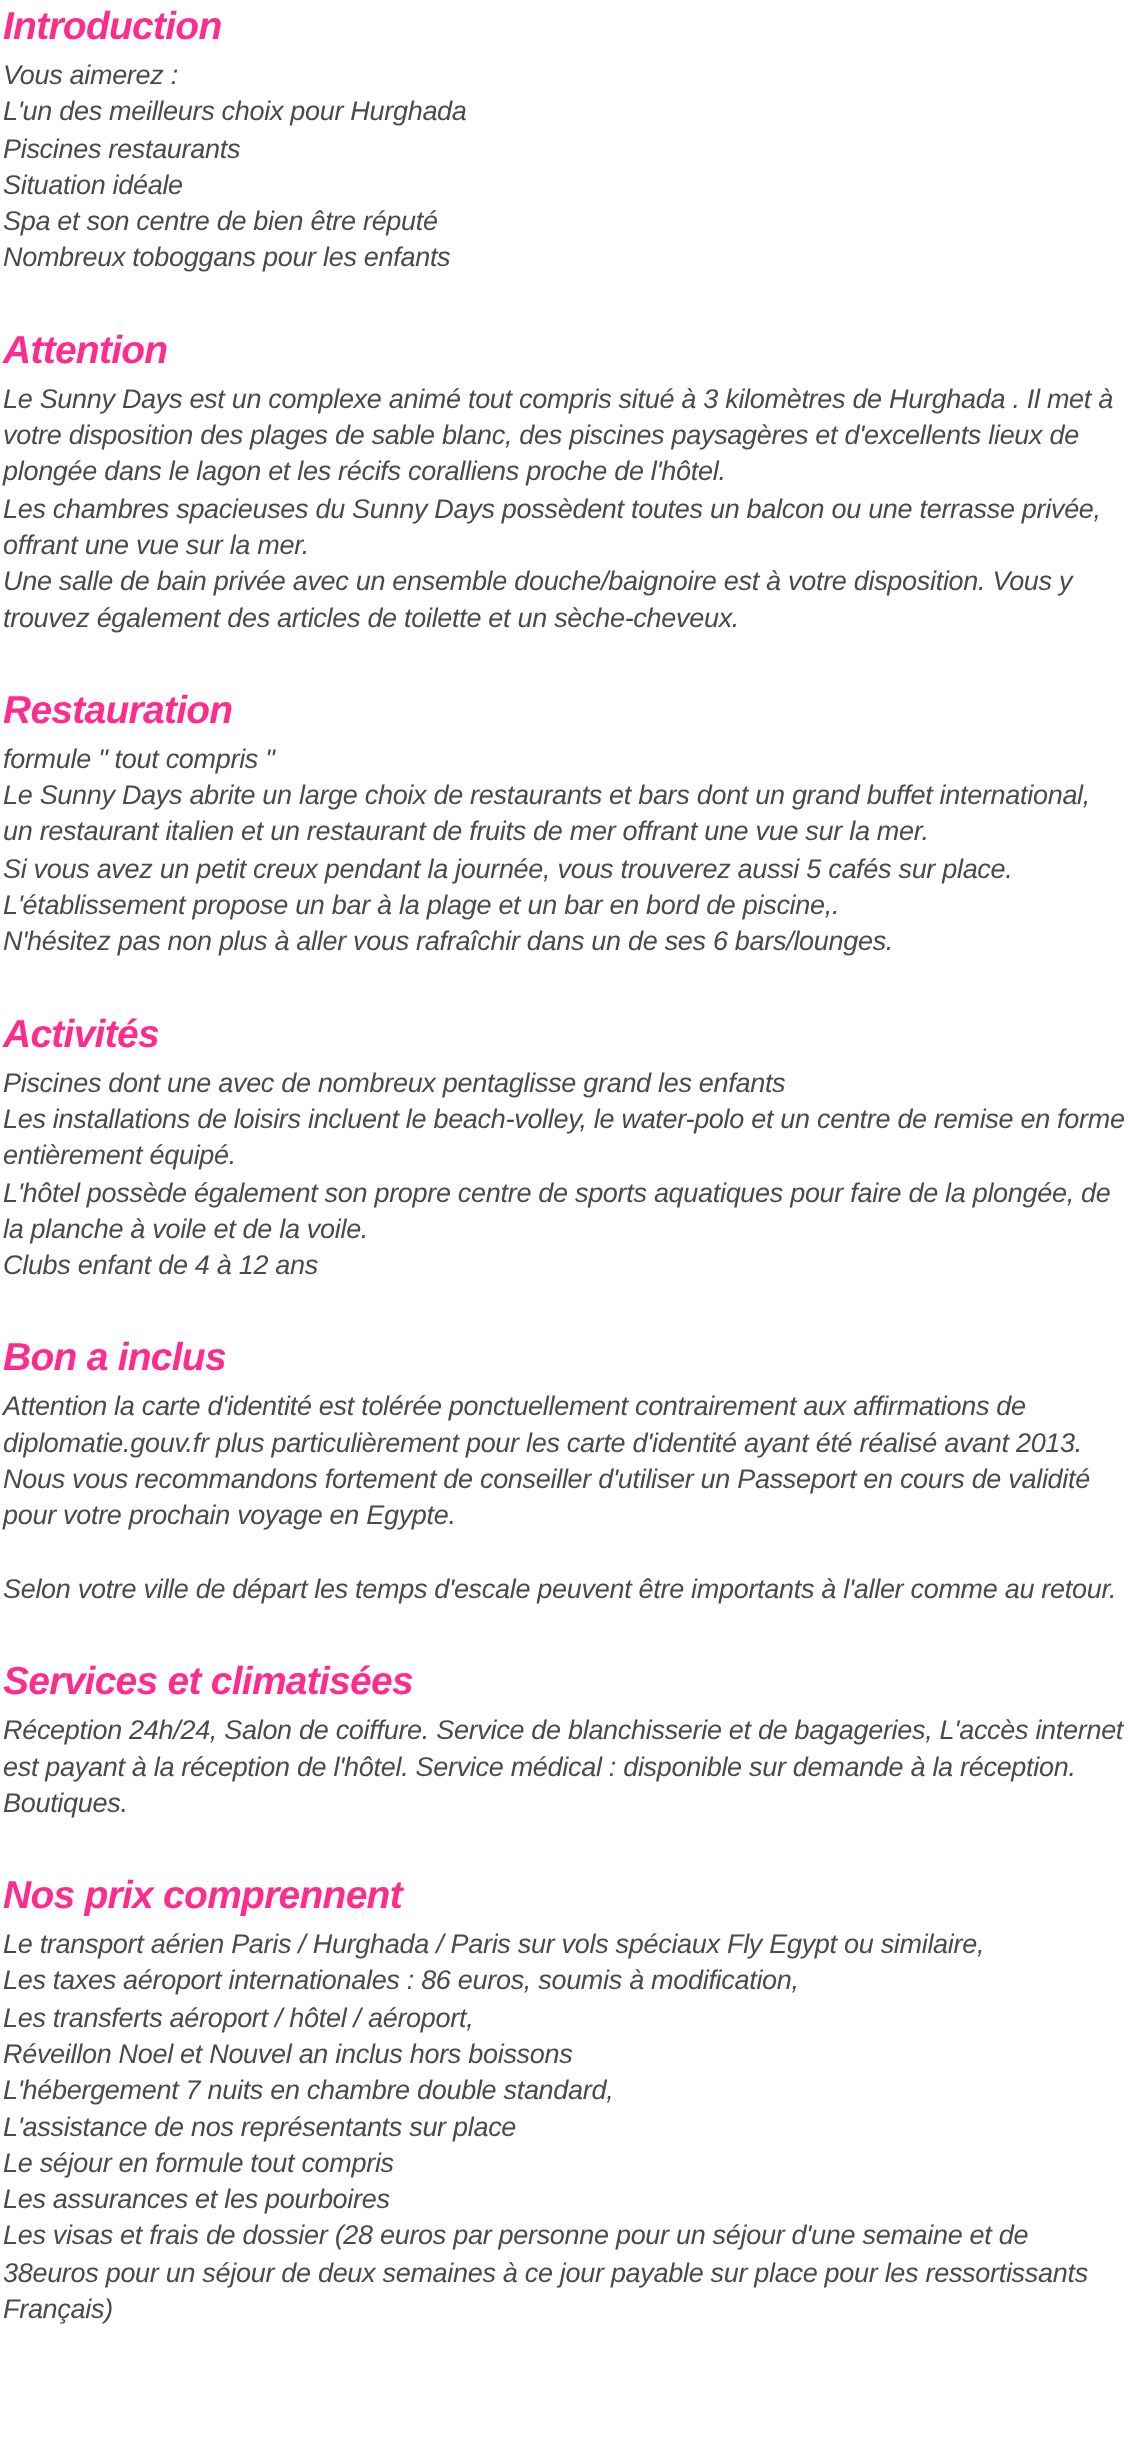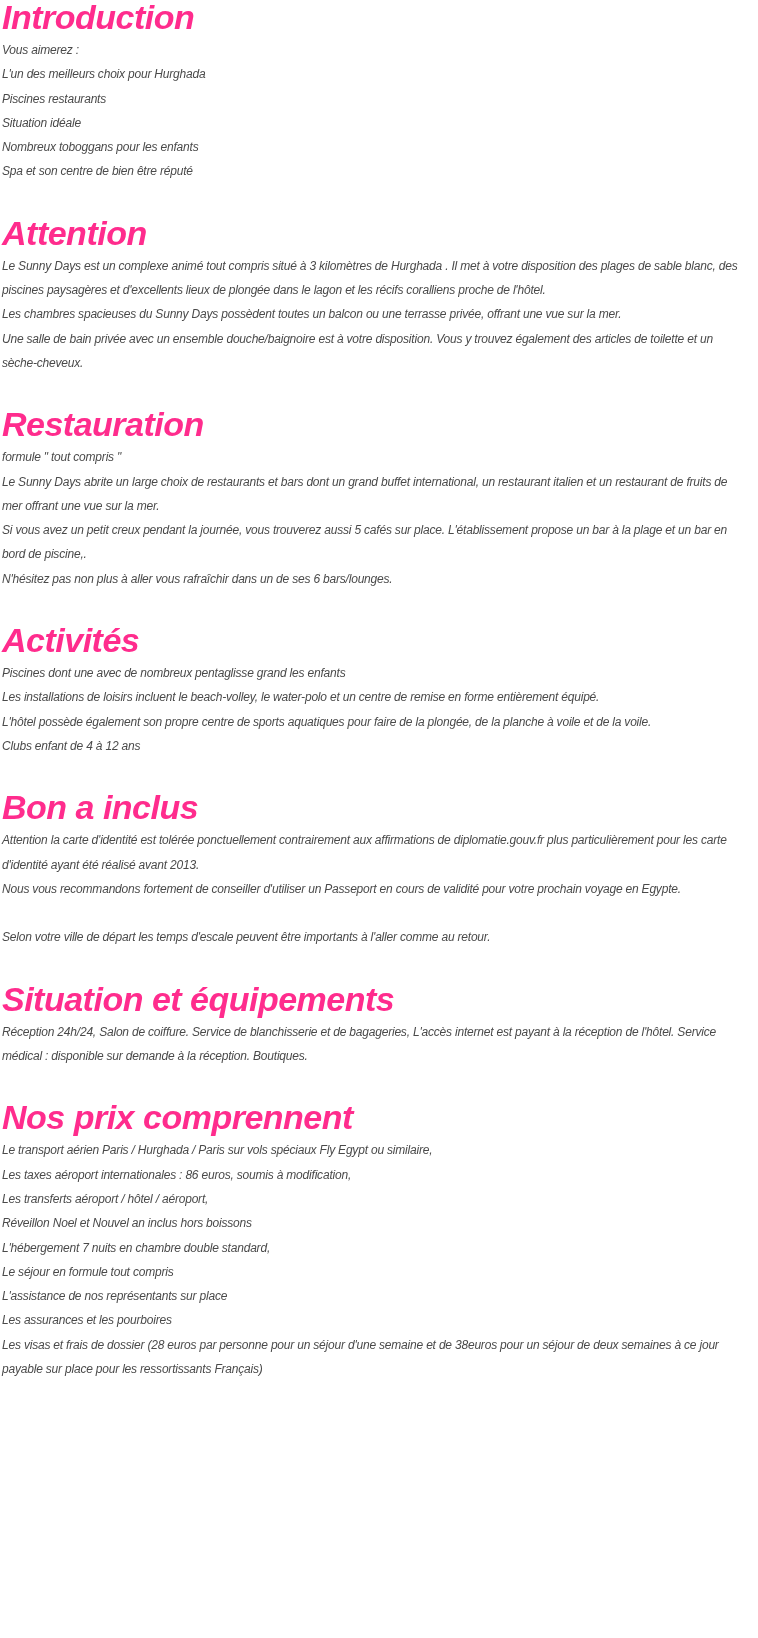--- a/index.html
+++ b/index.html
@@ -9,49 +9,49 @@
     width: 758px;
     background: var(--bg);
     font-family: "Liberation Sans", "DejaVu Sans", sans-serif;
     font-style: italic;
     color: var(--text);
   }
   .page { padding: 2px 8px 0 2px; }
   section { margin: 0; }
   h2.section-heading {
     color: var(--accent);
-    font-size: 34px;
+    font-size: 26px;
     line-height: 30px;
     font-weight: 700;
     font-style: italic;
     letter-spacing: -0.5px;
     margin: 34px 0 6px 0;
   }
   section:first-child h2.section-heading { margin-top: 0; }
   p.text-line {
     margin: 0;
-    font-size: 12px;
+    font-size: 18px;
     line-height: 24.3px;
     min-height: 24.3px;
     letter-spacing: -0.2px;
   }
 </style>
 </head>
 <body>
 
 <div class="page">
 
   <section>
     <h2 class="section-heading">Introduction</h2>
     <p class="text-line">Vous aimerez :</p>
     <p class="text-line">L'un des meilleurs choix pour Hurghada</p>
     <p class="text-line">Piscines restaurants</p>
     <p class="text-line">Situation idéale</p>
+    <p class="text-line">Spa et son centre de bien être réputé</p>
     <p class="text-line">Nombreux toboggans pour les enfants</p>
-    <p class="text-line">Spa et son centre de bien être réputé</p>
   </section>
 
   <section>
     <h2 class="section-heading">Attention</h2>
     <p class="text-line">Le Sunny Days est un complexe animé tout compris situé à 3 kilomètres de Hurghada . Il met à votre disposition des plages de sable blanc, des piscines paysagères et d'excellents lieux de plongée dans le lagon et les récifs coralliens proche de l'hôtel.</p>
   </section>
 
   <section>
     <p class="text-line">Les chambres spacieuses du Sunny Days possèdent toutes un balcon ou une terrasse privée, offrant une vue sur la mer.</p>
     <p class="text-line">Une salle de bain privée avec un ensemble douche/baignoire est à votre disposition. Vous y trouvez également des articles de toilette et un sèche-cheveux.</p>
@@ -75,33 +75,33 @@
 
   <section>
     <h2 class="section-heading">Bon a inclus</h2>
     <p class="text-line">Attention la carte d'identité est tolérée ponctuellement contrairement aux affirmations de diplomatie.gouv.fr plus particulièrement pour les carte d'identité ayant été réalisé avant 2013.</p>
     <p class="text-line">Nous vous recommandons fortement de conseiller d'utiliser un Passeport en cours de validité pour votre prochain voyage en Egypte.</p>
     <p class="text-line"></p>
     <p class="text-line">Selon votre ville de départ les temps d'escale peuvent être importants à l'aller comme au retour.</p>
   </section>
 
   <section>
-    <h2 class="section-heading">Situation et équipements</h2>
+    <h2 class="section-heading">Services et climatisées</h2>
     <p class="text-line">Réception 24h/24, Salon de coiffure. Service de blanchisserie et de bagageries, L'accès internet est payant à la réception de l'hôtel. Service médical : disponible sur demande à la réception. Boutiques.</p>
   </section>
 
   <section>
     <h2 class="section-heading">Nos prix comprennent</h2>
     <p class="text-line">Le transport aérien Paris / Hurghada / Paris sur vols spéciaux Fly Egypt ou similaire,</p>
     <p class="text-line">Les taxes aéroport internationales : 86 euros, soumis à modification,</p>
     <p class="text-line">Les transferts aéroport / hôtel / aéroport,</p>
     <p class="text-line">Réveillon Noel et Nouvel an inclus hors boissons</p>
     <p class="text-line">L'hébergement 7 nuits en chambre double standard,</p>
+    <p class="text-line">L'assistance de nos représentants sur place</p>
     <p class="text-line">Le séjour en formule tout compris</p>
-    <p class="text-line">L'assistance de nos représentants sur place</p>
   </section>
 
   <section>
     <p class="text-line">Les assurances et les pourboires</p>
     <p class="text-line">Les visas et frais de dossier (28 euros par personne pour un séjour d'une semaine et de 38euros pour un séjour de deux semaines à ce jour payable sur place pour les ressortissants Français)</p>
 
   </section>
 
 </div>
 

